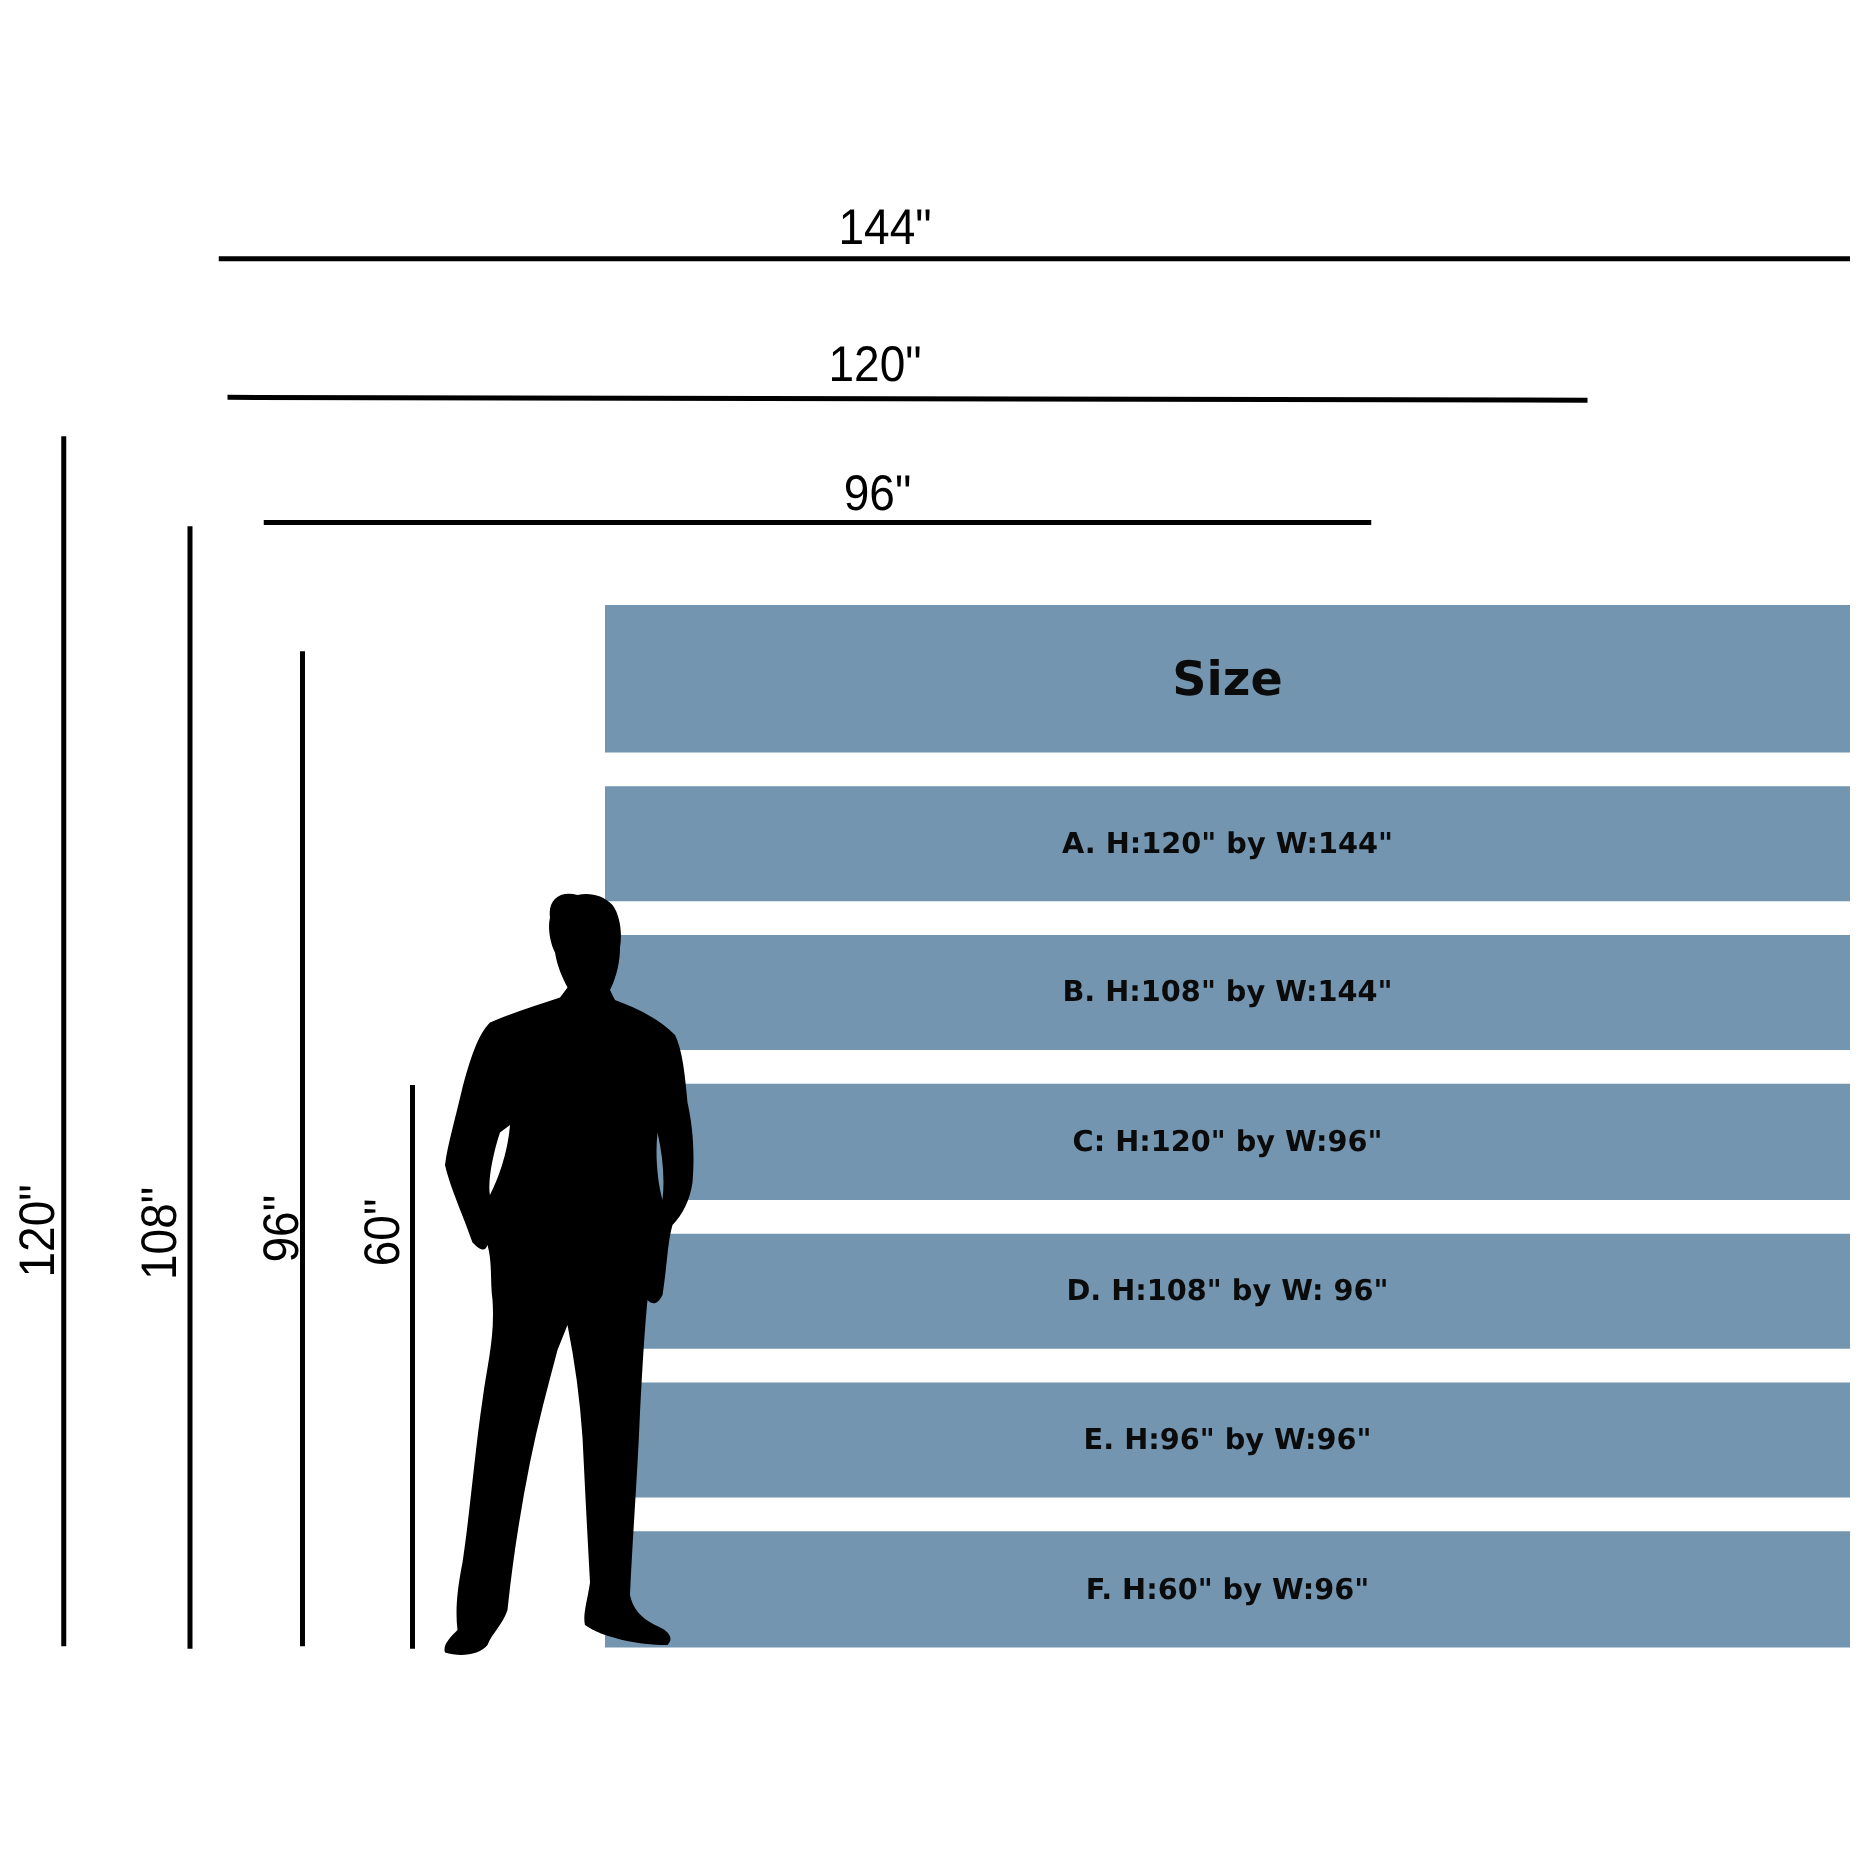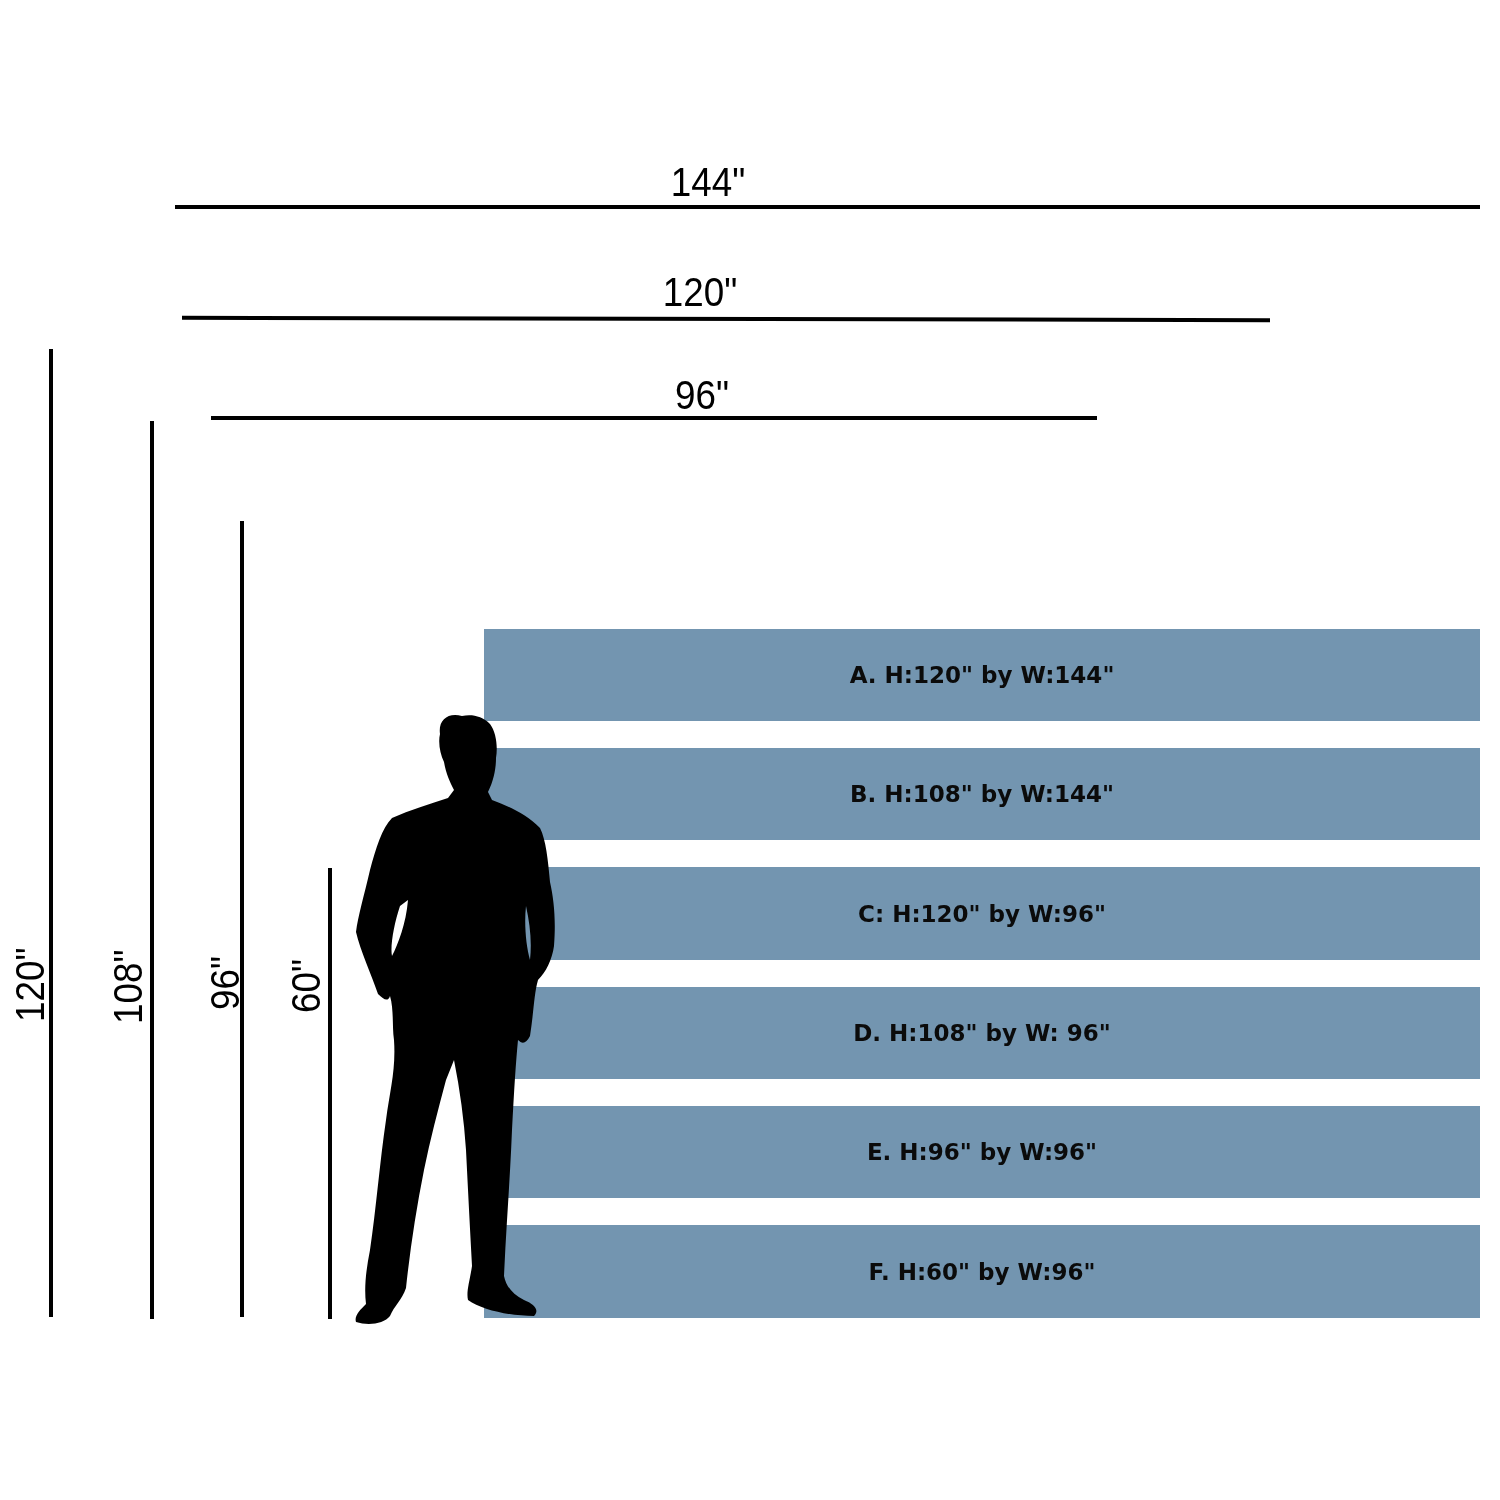--- a/index.html
+++ b/index.html
@@ -32,20 +32,23 @@
 
   <div class="vline" style="left:150px; top:421px; height:898px;"></div>
   <div class="vlabel" style="left:108px; top:1024px;">108"</div>
 
   <div class="vline" style="left:240px; top:521px; height:796px;"></div>
   <div class="vlabel" style="left:205px; top:1010px;">96"</div>
 
   <div class="vline" style="left:328px; top:868px; height:451px;"></div>
   <div class="vlabel" style="left:286px; top:1013px;">60"</div>
 
+  <div class="band" style="top:484px; height:118px;">
+    <span class="band-title">Size</span>
+  </div>
   <div class="band" style="top:629px; height:92px;">
     <span class="band-text">A. H:120" by W:144"</span>
   </div>
   <div class="band" style="top:748px; height:92px;">
     <span class="band-text">B. H:108" by W:144"</span>
   </div>
   <div class="band" style="top:867px; height:93px;">
     <span class="band-text">C: H:120" by W:96"</span>
   </div>
   <div class="band" style="top:987px; height:92px;">

